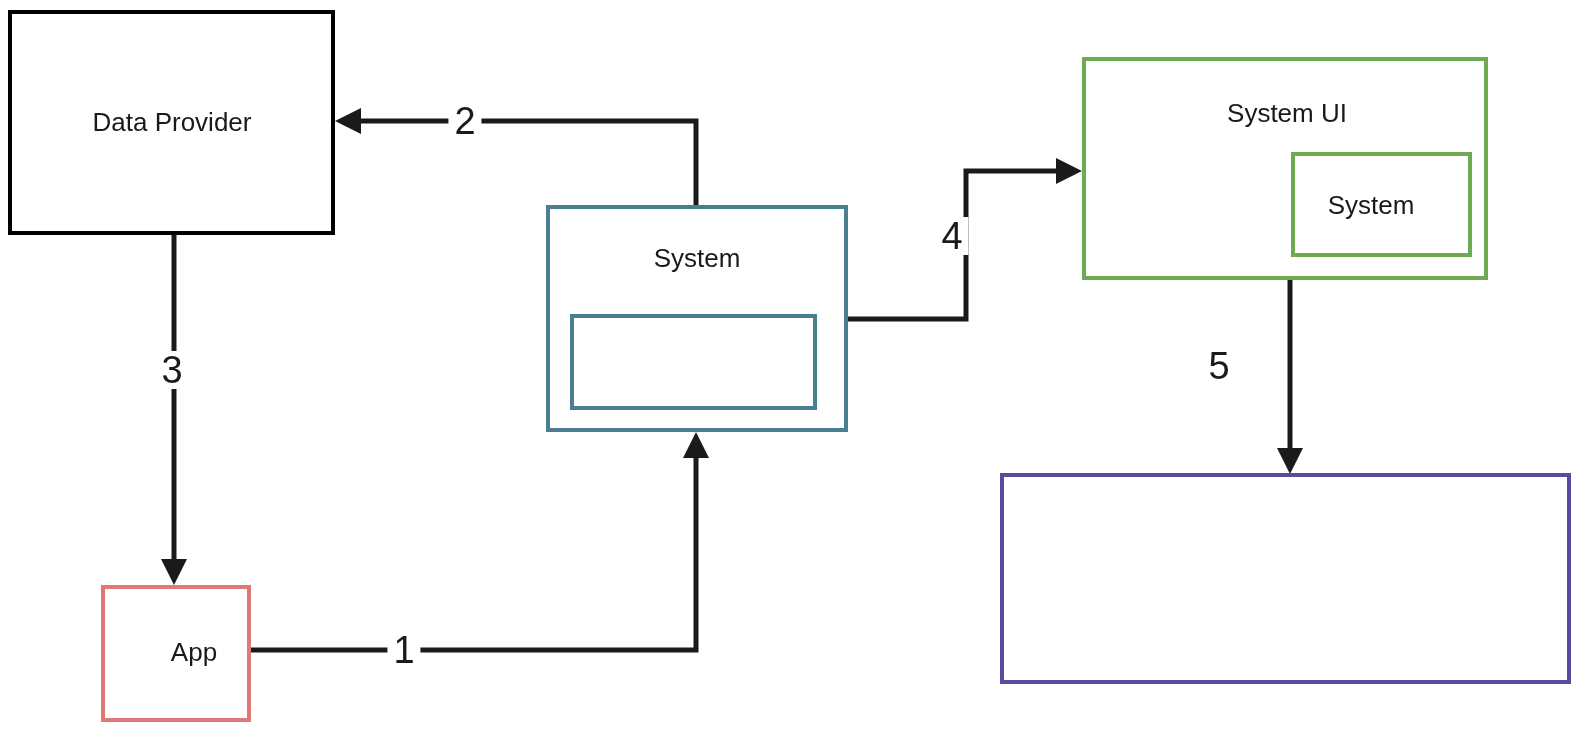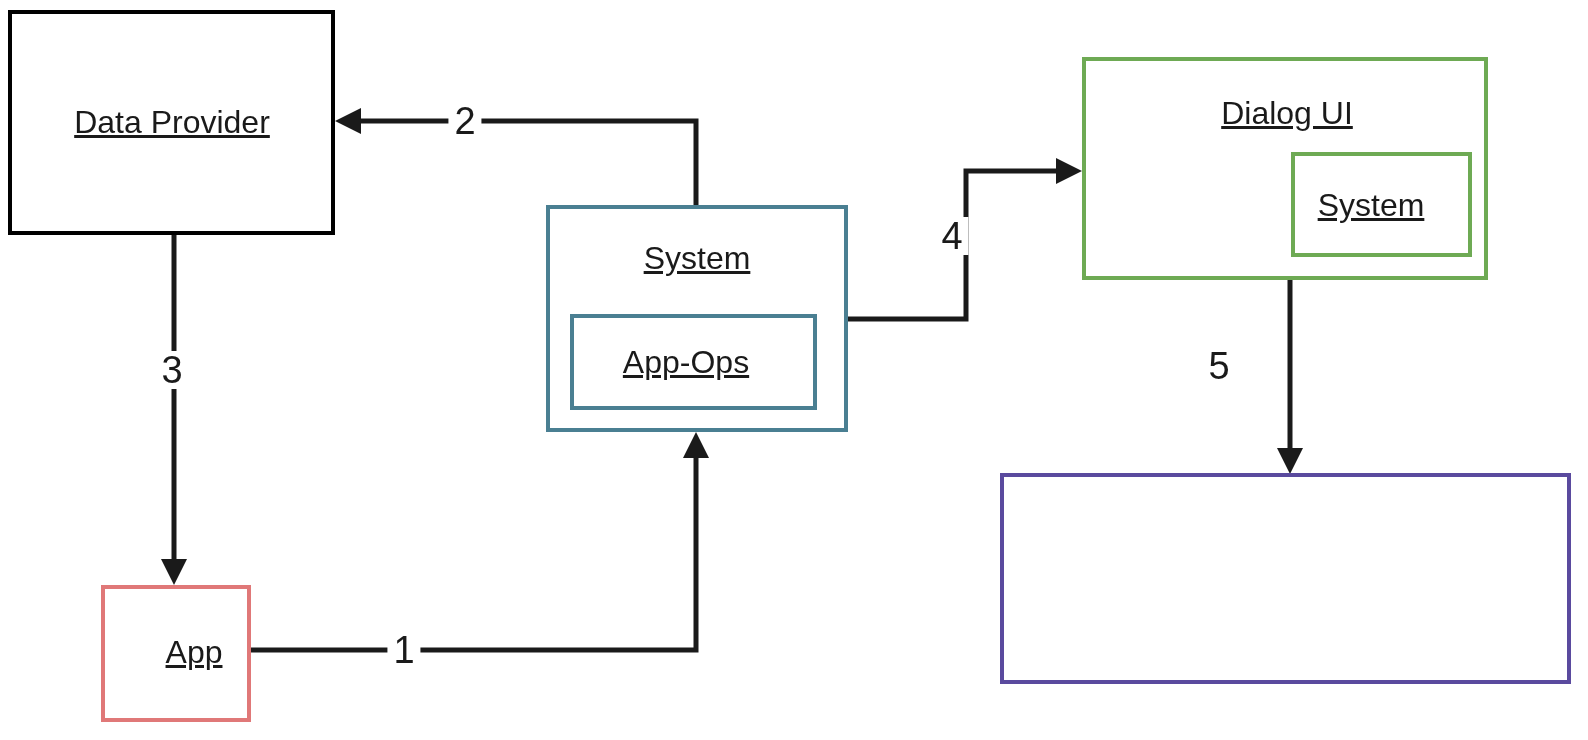--- a/index.html
+++ b/index.html
@@ -25,25 +25,24 @@
   .node-box {
     position: absolute;
     box-sizing: border-box;
     background: transparent;
   }
   .node-label {
     position: absolute;
     white-space: nowrap;
     color: #1a1a1a;
     font-family: "Liberation Sans", sans-serif;
-    font-size: 32px;
+    font-size: 26px;
     line-height: 1;
     transform: translate(-50%, -50%);
     letter-spacing: 0px;
-    text-decoration: underline;
   }
   .edge-label {
     position: absolute;
     white-space: nowrap;
     color: #1a1a1a;
     font-family: "Liberation Sans", sans-serif;
     font-size: 38px;
     line-height: 1;
     transform: translate(-50%, -50%);
     background: #ffffff;
@@ -78,22 +77,21 @@
   <div class="node-box" style="left: 8px; top: 10px; width: 327px; height: 225px; border: 4px solid rgb(0, 0, 0);"></div>
   <div class="node-box" style="left: 546px; top: 205px; width: 302px; height: 227px; border: 4px solid rgb(74, 127, 146);"></div>
   <div class="node-box" style="left: 570px; top: 314px; width: 247px; height: 96px; border: 4px solid rgb(74, 127, 146);"></div>
   <div class="node-box" style="left: 1082px; top: 57px; width: 406px; height: 223px; border: 4px solid rgb(110, 170, 84);"></div>
   <div class="node-box" style="left: 1291px; top: 152px; width: 181px; height: 105px; border: 4px solid rgb(110, 170, 84);"></div>
   <div class="node-box" style="left: 101px; top: 585px; width: 150px; height: 137px; border: 4px solid rgb(224, 120, 120);"></div>
   <div class="node-box" style="left: 1000px; top: 473px; width: 571px; height: 211px; border: 4px solid rgb(90, 74, 158);"></div>
 
   <div class="node-label" style="left: 172px; top: 122px;">Data Provider</div>
   <div class="node-label" style="left: 697px; top: 258px;">System</div>
-  <div class="node-label" style="left: 686px; top: 362px;">App-Ops</div>
-  <div class="node-label" style="left: 1287px; top: 113px;">Dialog UI</div>
+  <div class="node-label" style="left: 1287px; top: 113px;">System UI</div>
   <div class="node-label" style="left: 1371px; top: 205px;">System</div>
   <div class="node-label" style="left: 174px; top: 652px; margin-left: 20px;">App</div>
 
   <div class="edge-label" style="left: 404px; top: 650px;">1</div>
   <div class="edge-label" style="left: 465px; top: 121px;">2</div>
   <div class="edge-label" style="left: 172px; top: 370px;">3</div>
   <div class="edge-label" style="left: 952px; top: 236px;">4</div>
   <div class="edge-label" style="left: 1219px; top: 366px;">5</div>
 
 </div>

